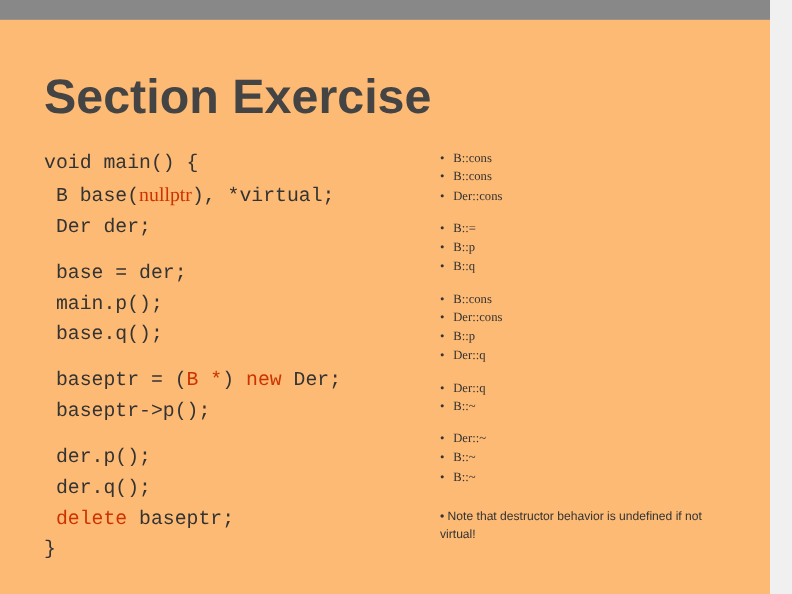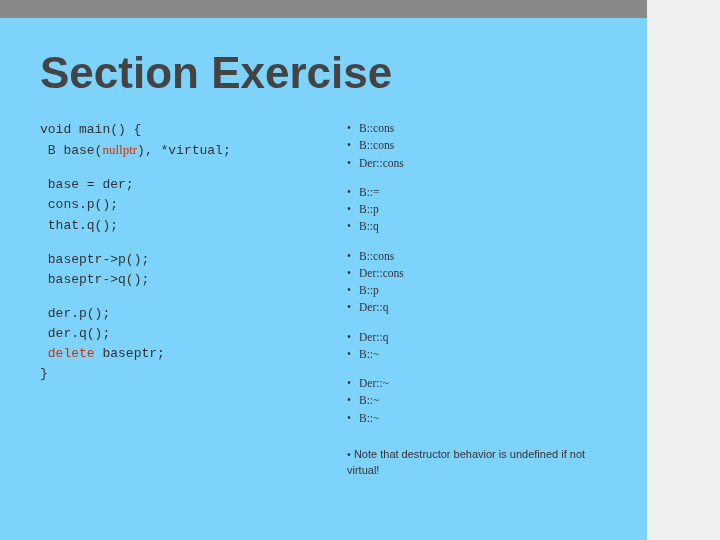--- a/index.html
+++ b/index.html
@@ -5,25 +5,25 @@
     * { margin: 0; padding: 0; box-sizing: border-box; }
     body {
       width: 720px;
       height: 540px;
       background: #f0f0f0;
       font-family: Arial, sans-serif;
       overflow: hidden;
     }
 
     .slide {
-      width: 647px;
+      width: 700px;
       height: 540px;
-      background: #7dd3fc;
+      background: #fdba74;
       position: relative;
-      padding: 30px 40px 20px 40px;
+      padding: 46px 40px 20px 40px;
     }
 
     .top-bar {
       position: absolute;
       top: 0;
       left: 0;
       width: 100%;
       height: 18px;
       background: #888888;
     }
@@ -40,21 +40,21 @@
     .content-area {
       display: flex;
       flex-direction: row;
       gap: 20px;
       margin-top: 5px;
     }
 
     .left-col {
       flex: 1;
       font-family: 'Courier New', Courier, monospace;
-      font-size: 13px;
+      font-size: 18px;
       line-height: 1.55;
       color: #333333;
     }
 
     .right-col {
       width: 260px;
       font-family: Arial, sans-serif;
       font-size: 11.5px;
       line-height: 1.5;
       color: #333333;
@@ -105,31 +105,32 @@
   <div class="top-bar"></div>
 
   <div class="title">Section Exercise</div>
 
   <div class="content-area">
 
     <div class="left-col">
       <div class="code-block">
         <div><span class="kw-void">void main() {</span></div>
         <div>&nbsp;<span>B base(</span><span class="kw-null">nullptr</span><span>), *virtual;</span></div>
+        <div>&nbsp;<span>Der der;</span></div>
       </div>
 
       <div class="code-block">
         <div>&nbsp;<span>base = der;</span></div>
-        <div>&nbsp;<span>cons.p();</span></div>
-        <div>&nbsp;<span>that.q();</span></div>
+        <div>&nbsp;<span>main.p();</span></div>
+        <div>&nbsp;<span>base.q();</span></div>
       </div>
 
       <div class="code-block">
+        <div>&nbsp;<span>baseptr = (</span><span class="kw-B-colored">B *</span><span>) </span><span class="kw-new">new</span><span> Der;</span></div>
         <div>&nbsp;<span>baseptr-&gt;p();</span></div>
-        <div>&nbsp;<span>baseptr-&gt;q();</span></div>
       </div>
 
       <div class="code-block">
         <div>&nbsp;<span>der.p();</span></div>
         <div>&nbsp;<span>der.q();</span></div>
         <div>&nbsp;<span class="kw-delete">delete</span><span> baseptr;</span></div>
         <div><span>}</span></div>
       </div>
     </div>
 

